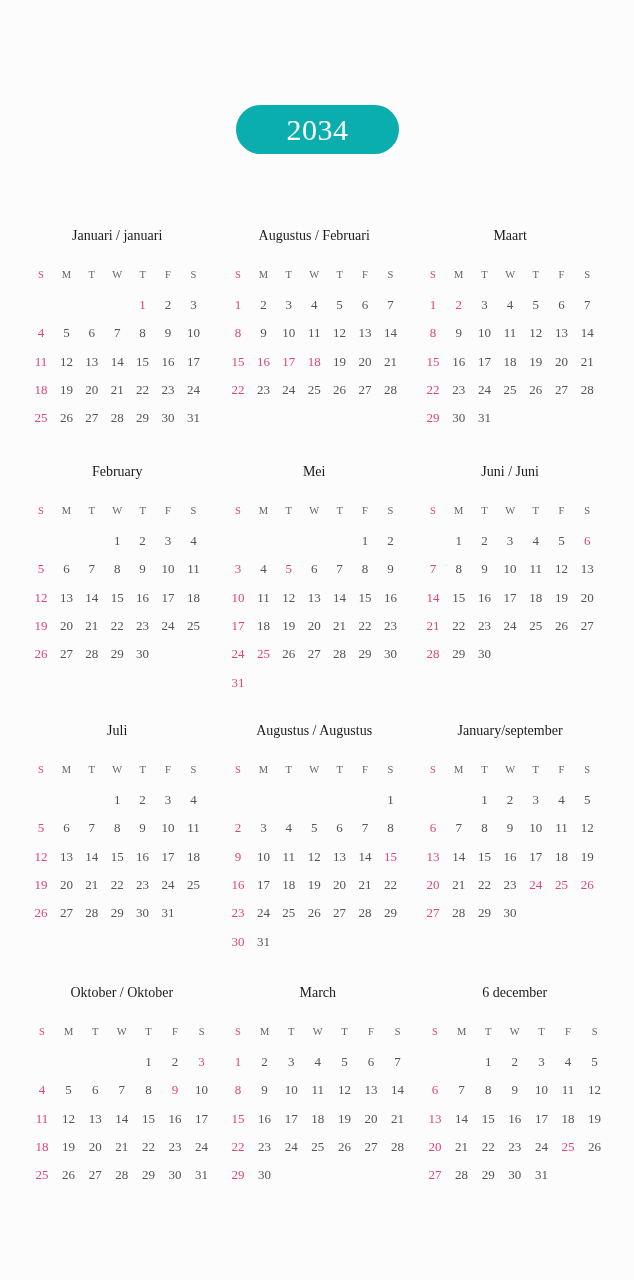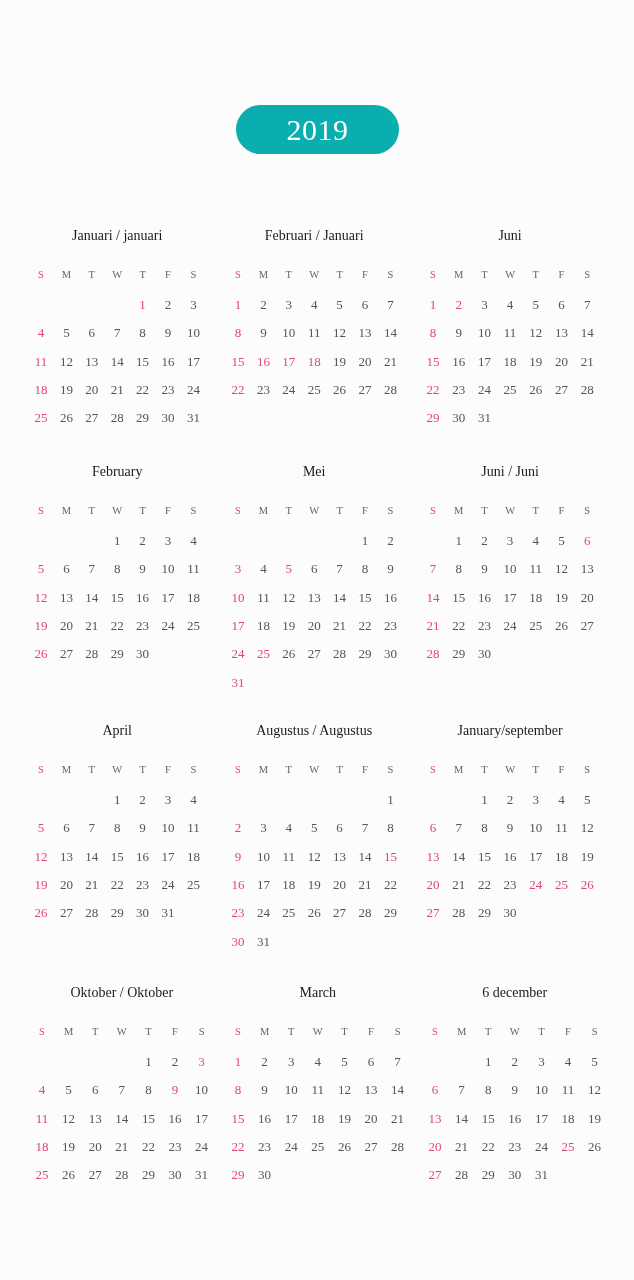--- a/index.html
+++ b/index.html
@@ -21,21 +21,21 @@
     .cell {
       position: absolute; width: 24px; margin-left: -12px; text-align: center;
       font-family: "Liberation Serif", serif; font-size: 13px; color: #555555;
     }
     .wd { font-size: 10.5px; color: #666666; }
     .red { color: #e0457a; }
   </style>
 </head>
 <body>
 
-<div class="pill">2019</div>
+<div class="pill">2034</div>
 
 <div id="calendar">
     <div class="month">
       <div class="month-title" style="left: 117.2px; top: 228px; font-family: Liberation Serif, serif;">Januari / januari</div>
       <div class="cell wd red" style="left: 41px; top: 269px;">S</div>
       <div class="cell wd" style="left: 66.4px; top: 269px;">M</div>
       <div class="cell wd" style="left: 91.8px; top: 269px;">T</div>
       <div class="cell wd" style="left: 117.2px; top: 269px;">W</div>
       <div class="cell wd" style="left: 142.6px; top: 269px;">T</div>
       <div class="cell wd" style="left: 168px; top: 269px;">F</div>
@@ -66,21 +66,21 @@
       <div class="cell" style="left: 193.4px; top: 381.9px;">24</div>
       <div class="cell red" style="left: 41px; top: 410.2px;">25</div>
       <div class="cell" style="left: 66.4px; top: 410.2px;">26</div>
       <div class="cell" style="left: 91.8px; top: 410.2px;">27</div>
       <div class="cell" style="left: 117.2px; top: 410.2px;">28</div>
       <div class="cell" style="left: 142.6px; top: 410.2px;">29</div>
       <div class="cell" style="left: 168px; top: 410.2px;">30</div>
       <div class="cell" style="left: 193.4px; top: 410.2px;">31</div>
     </div>
     <div class="month">
-      <div class="month-title" style="left: 314.2px; top: 228px;">Februari / Januari</div>
+      <div class="month-title" style="left: 314.2px; top: 228px;">Augustus / Februari</div>
       <div class="cell wd red" style="left: 238px; top: 269px;">S</div>
       <div class="cell wd" style="left: 263.4px; top: 269px;">M</div>
       <div class="cell wd" style="left: 288.8px; top: 269px;">T</div>
       <div class="cell wd" style="left: 314.2px; top: 269px;">W</div>
       <div class="cell wd" style="left: 339.6px; top: 269px;">T</div>
       <div class="cell wd" style="left: 365px; top: 269px;">F</div>
       <div class="cell wd" style="left: 390.4px; top: 269px;">S</div>
       <div class="cell red" style="left: 238px; top: 297px;">1</div>
       <div class="cell" style="left: 263.4px; top: 297px;">2</div>
       <div class="cell" style="left: 288.8px; top: 297px;">3</div>
@@ -104,21 +104,21 @@
       <div class="cell" style="left: 390.4px; top: 353.6px;">21</div>
       <div class="cell red" style="left: 238px; top: 381.9px;">22</div>
       <div class="cell" style="left: 263.4px; top: 381.9px;">23</div>
       <div class="cell" style="left: 288.8px; top: 381.9px;">24</div>
       <div class="cell" style="left: 314.2px; top: 381.9px;">25</div>
       <div class="cell" style="left: 339.6px; top: 381.9px;">26</div>
       <div class="cell" style="left: 365px; top: 381.9px;">27</div>
       <div class="cell" style="left: 390.4px; top: 381.9px;">28</div>
     </div>
     <div class="month">
-      <div class="month-title" style="left: 510.1px; top: 228px;">Juni</div>
+      <div class="month-title" style="left: 510.1px; top: 228px;">Maart</div>
       <div class="cell wd red" style="left: 433px; top: 269px;">S</div>
       <div class="cell wd" style="left: 458.7px; top: 269px;">M</div>
       <div class="cell wd" style="left: 484.4px; top: 269px;">T</div>
       <div class="cell wd" style="left: 510.1px; top: 269px;">W</div>
       <div class="cell wd" style="left: 535.8px; top: 269px;">T</div>
       <div class="cell wd" style="left: 561.5px; top: 269px;">F</div>
       <div class="cell wd" style="left: 587.2px; top: 269px;">S</div>
       <div class="cell red" style="left: 433px; top: 297px;">1</div>
       <div class="cell red" style="left: 458.7px; top: 297px;">2</div>
       <div class="cell" style="left: 484.4px; top: 297px;">3</div>
@@ -266,21 +266,21 @@
       <div class="cell" style="left: 484.4px; top: 617.9px;">23</div>
       <div class="cell" style="left: 510.1px; top: 617.9px;">24</div>
       <div class="cell" style="left: 535.8px; top: 617.9px;">25</div>
       <div class="cell" style="left: 561.5px; top: 617.9px;">26</div>
       <div class="cell" style="left: 587.2px; top: 617.9px;">27</div>
       <div class="cell red" style="left: 433px; top: 646.2px;">28</div>
       <div class="cell" style="left: 458.7px; top: 646.2px;">29</div>
       <div class="cell" style="left: 484.4px; top: 646.2px;">30</div>
     </div>
     <div class="month">
-      <div class="month-title" style="left: 117.2px; top: 723px;">April</div>
+      <div class="month-title" style="left: 117.2px; top: 723px;">Juli</div>
       <div class="cell wd red" style="left: 41px; top: 764px;">S</div>
       <div class="cell wd" style="left: 66.4px; top: 764px;">M</div>
       <div class="cell wd" style="left: 91.8px; top: 764px;">T</div>
       <div class="cell wd" style="left: 117.2px; top: 764px;">W</div>
       <div class="cell wd" style="left: 142.6px; top: 764px;">T</div>
       <div class="cell wd" style="left: 168px; top: 764px;">F</div>
       <div class="cell wd" style="left: 193.4px; top: 764px;">S</div>
       <div class="cell" style="left: 117.2px; top: 792px;">1</div>
       <div class="cell" style="left: 142.6px; top: 792px;">2</div>
       <div class="cell" style="left: 168px; top: 792px;">3</div>

